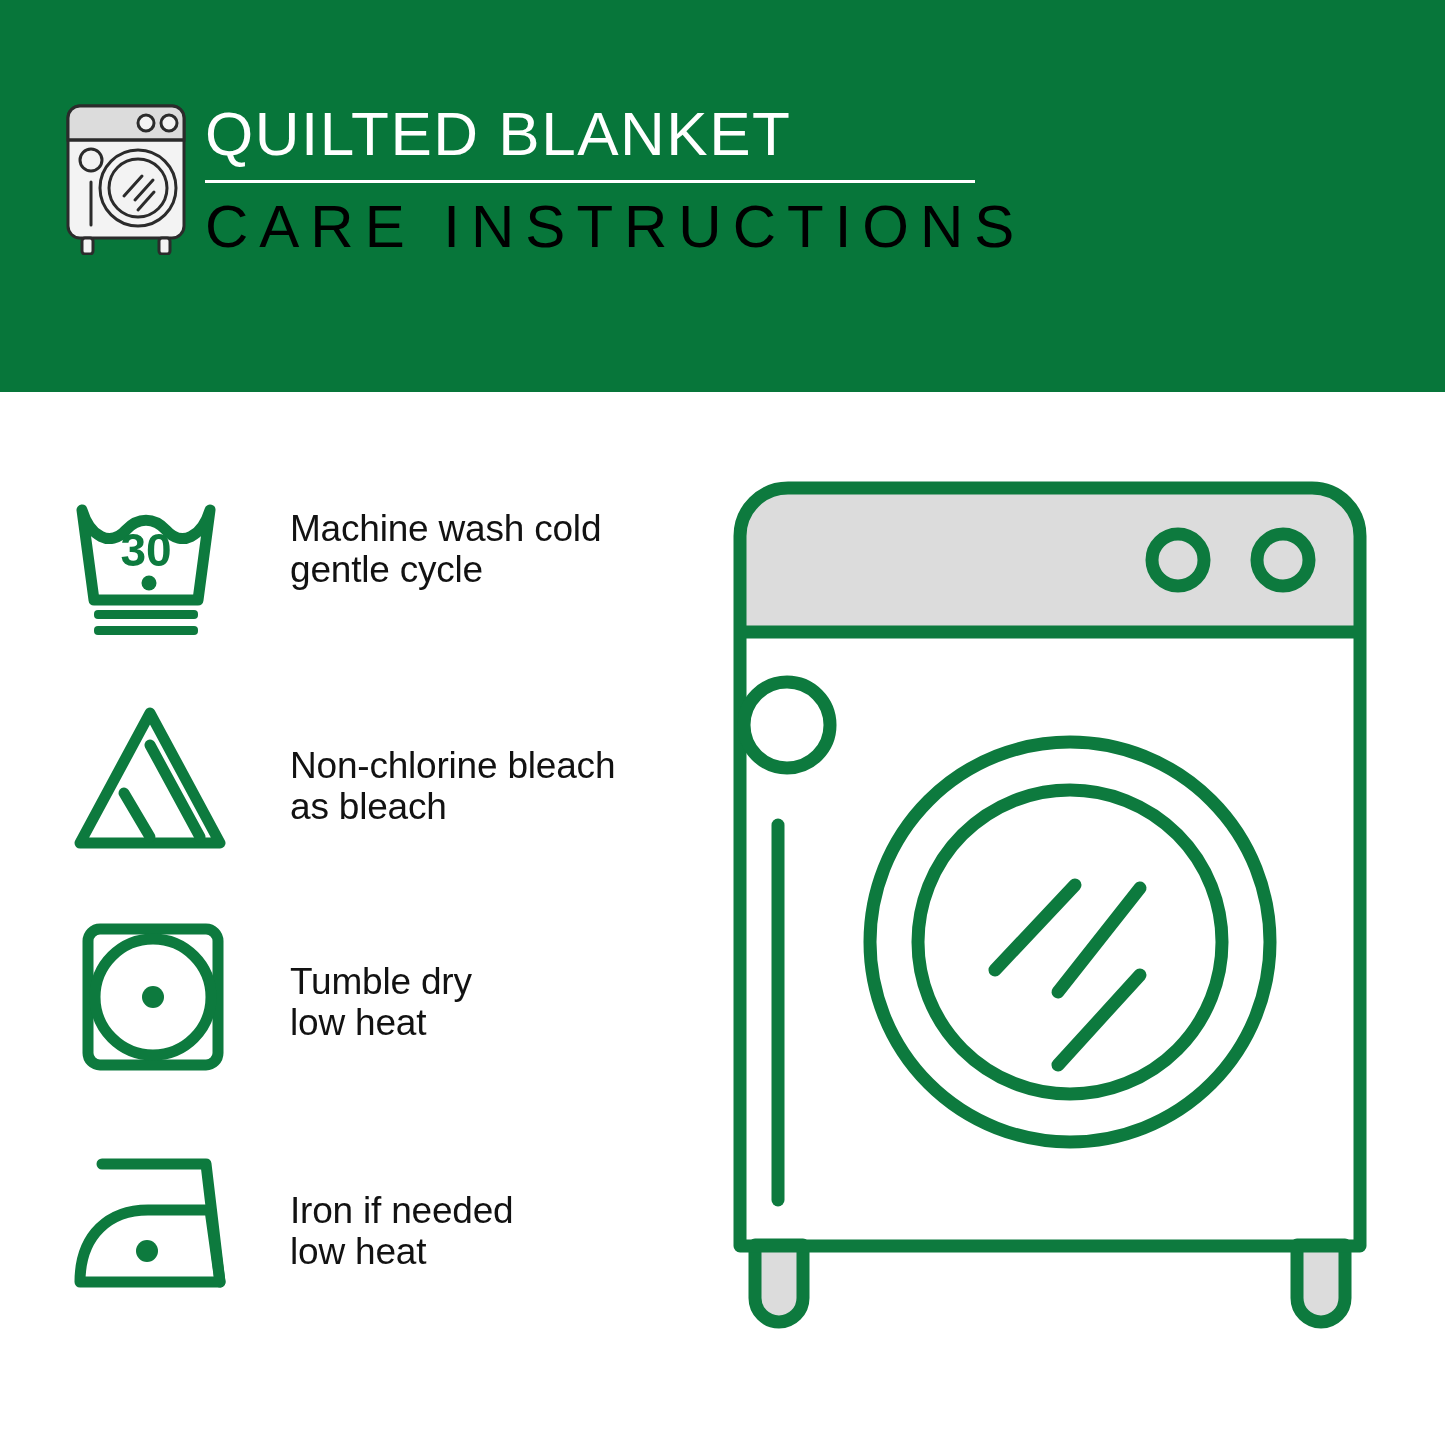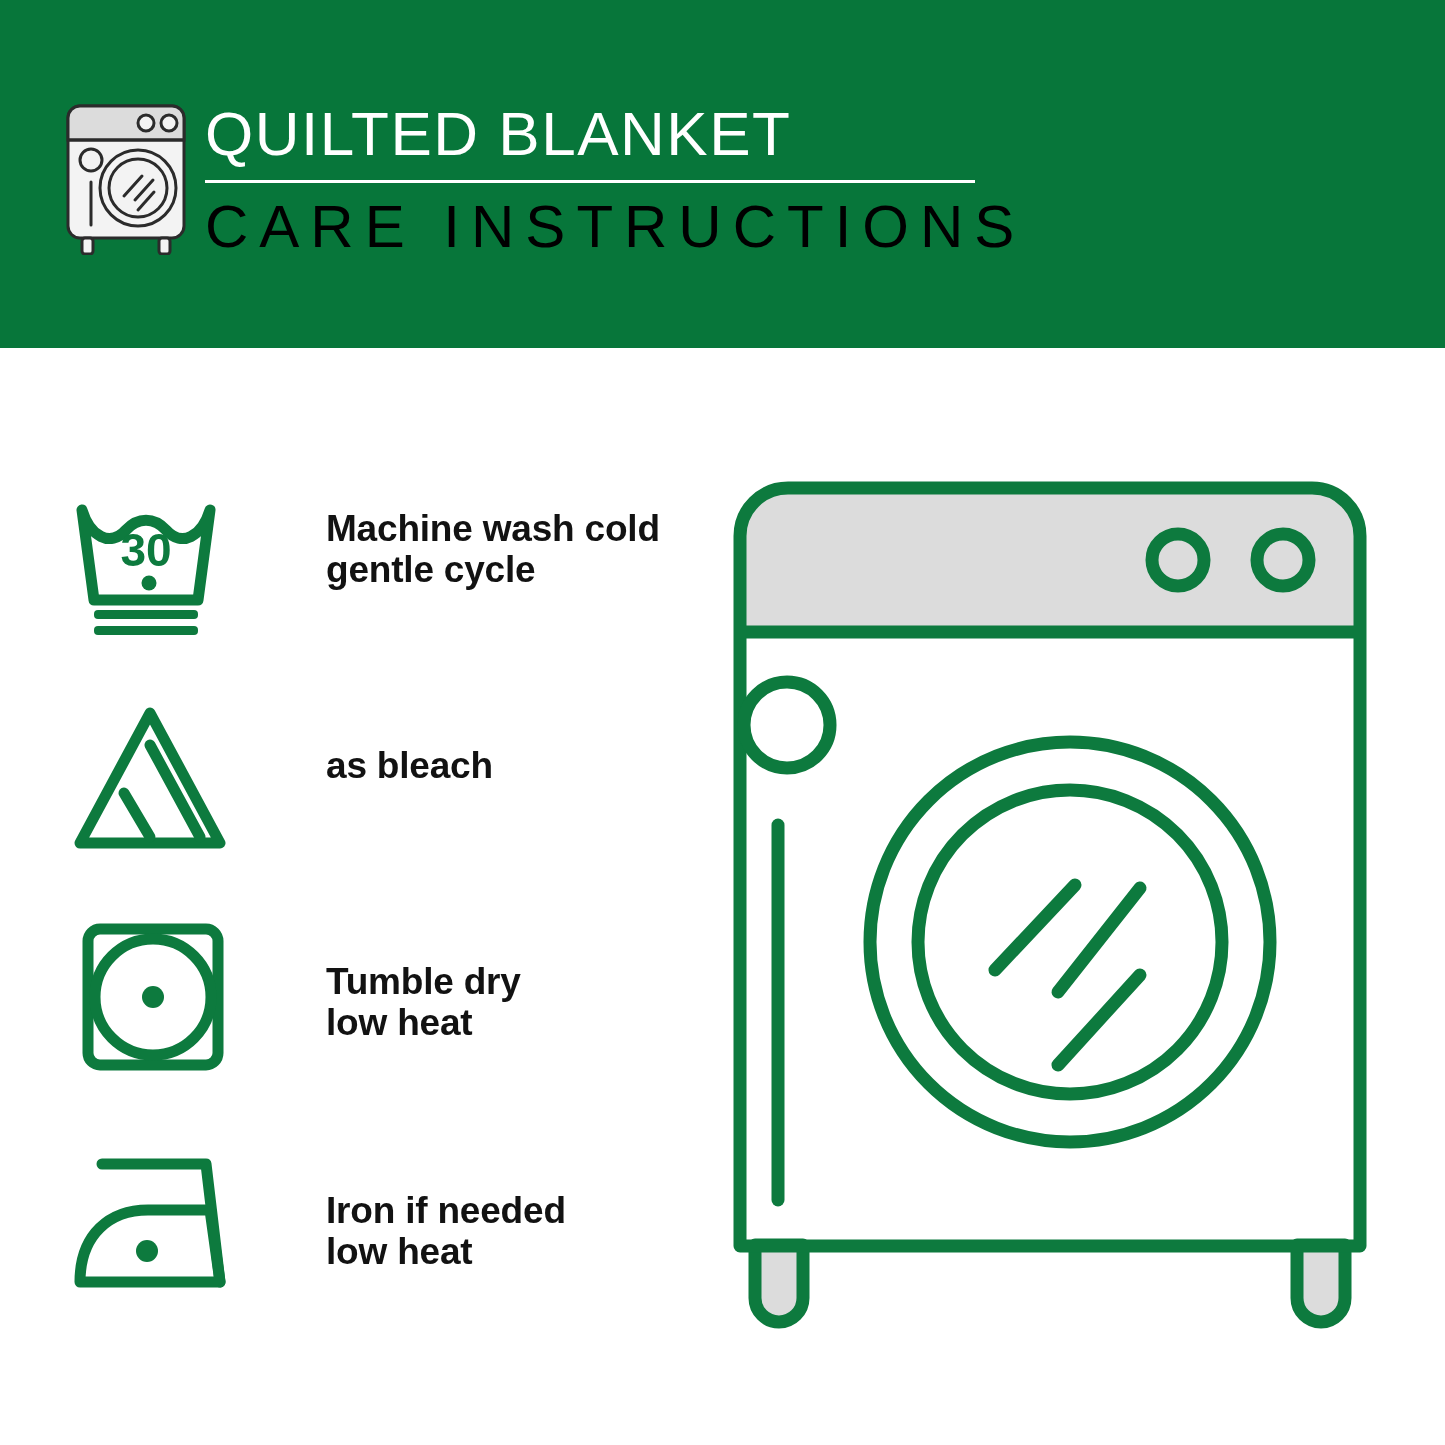--- a/index.html
+++ b/index.html
@@ -17,21 +17,21 @@
     background: #ffffff;
     overflow: hidden;
   }
 
   
   #header-band {
     position: absolute;
     left: 0;
     top: 0;
     width: 1445px;
-    height: 348px;
+    height: 392px;
     background: #07763a;
   }
   #header-logo {
     position: absolute;
     left: 62px;
     top: 100px;
     width: 128px;
     height: 155px;
   }
   #header-text {
@@ -87,24 +87,23 @@
     width: 170px;
     height: 160px;
   }
   .care-text {
     position: absolute;
     left: 290px;
     width: 400px;
     color: #121212;
     font-family: "Liberation Sans", sans-serif;
     font-size: 37px;
-    font-weight: 700;
+    font-weight: 400;
     line-height: 41px;
     letter-spacing: -0.2px;
-    margin-left: 36px;
   }
 
   
   #machine-illustration {
     position: absolute;
     left: 700px;
     top: 440px;
     width: 700px;
     height: 950px;
   }
@@ -181,20 +180,21 @@
       <div class="care-symbol">
         <svg width="170" height="160" viewBox="0 0 170 160">
 
           <path d="M80 10 L150 140 L10 140 Z" fill="none" stroke="#0d7a3e" stroke-width="11" stroke-linejoin="round"></path>
 
           <line x1="80" y1="42" x2="130" y2="134" stroke="#0d7a3e" stroke-width="11" stroke-linecap="round"></line>
           <line x1="54" y1="90" x2="80" y2="134" stroke="#0d7a3e" stroke-width="11" stroke-linecap="round"></line>
         </svg>
       </div>
       <div class="care-text" style="top:42px;">
+        <div>Non-chlorine bleach</div>
         <div>as bleach</div>
       </div>
     </div>
 
     <div class="care-row" style="top:571px;">
       <div class="care-symbol">
         <svg width="170" height="160" viewBox="0 0 170 160">
           <rect x="18" y="10" width="130" height="136" rx="12" ry="12" fill="none" stroke="#0d7a3e" stroke-width="11"></rect>
           <ellipse cx="83" cy="78" rx="58" ry="58" fill="none" stroke="#0d7a3e" stroke-width="11"></ellipse>
           <circle cx="83" cy="78" r="11" fill="#0d7a3e"></circle>

